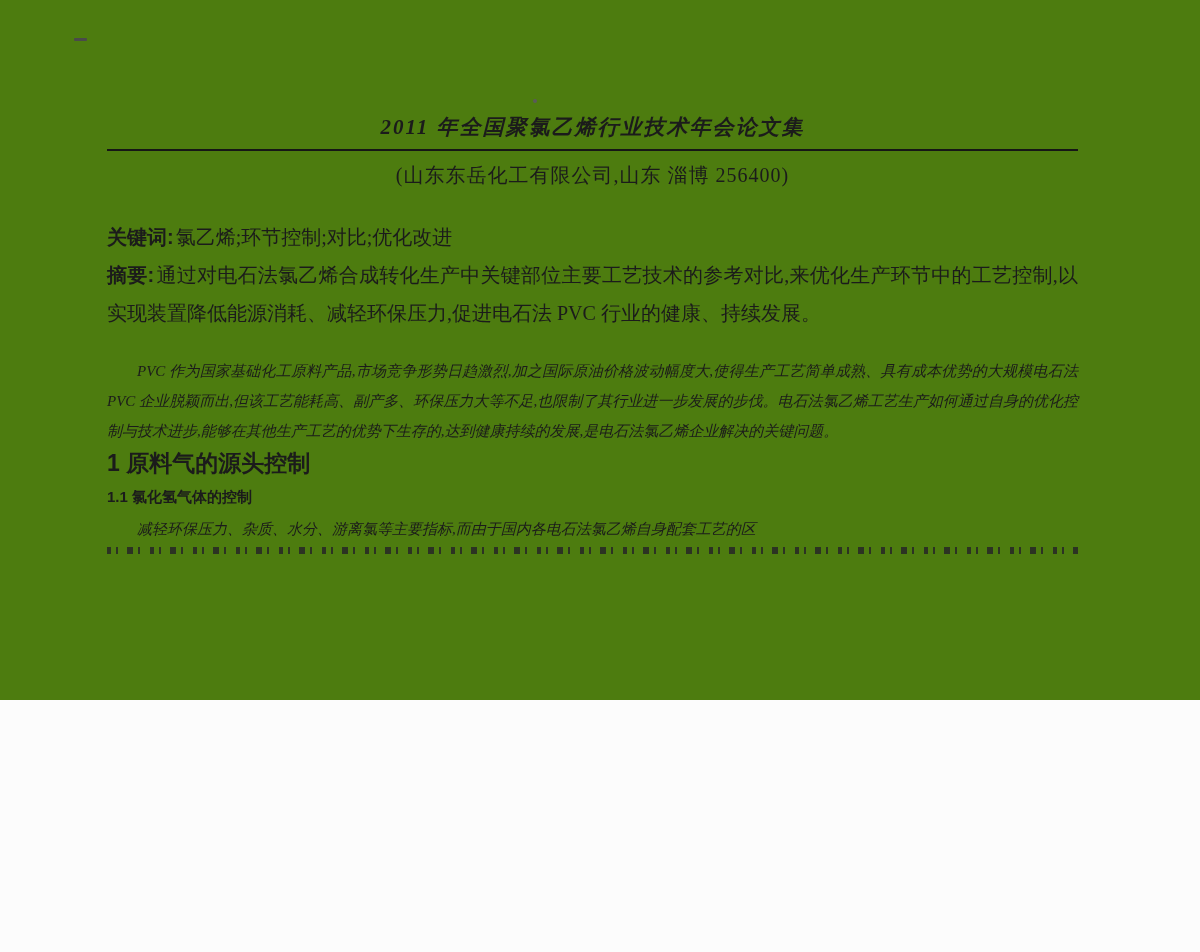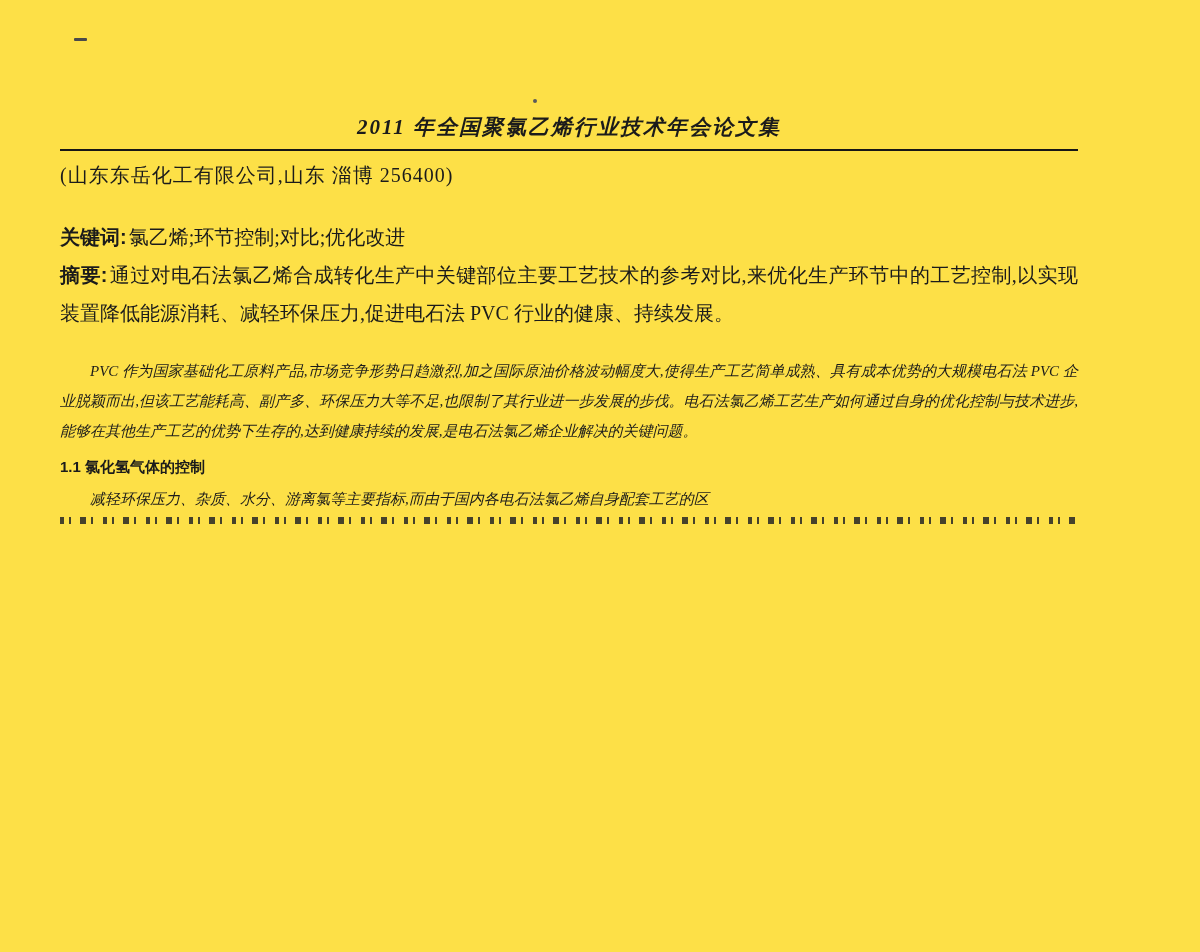--- a/index.html
+++ b/index.html
@@ -1,25 +1,25 @@
 <!DOCTYPE html>
 <html><head>
 <meta charset="utf-8">
 <style>
   * { margin: 0; padding: 0; box-sizing: border-box; }
   html, body { background: #fcfcfc; }
   .page {
     position: relative;
     width: 1200px;
-    height: 952px;
-    background: #fde047;
+    height: 700px;
+    background: #4d7c0f;
     color: #1b1b1b;
     overflow: hidden;
     font-family: "Liberation Serif", serif;
-    padding: 0 122px 0 60px;
+    padding: 0 122px 0 107px;
   }
   .artifact-dash {
     position: absolute;
     left: 74px; top: 38px;
     width: 13px; height: 3px;
     background: #4a4a4a;
     border-radius: 1px;
   }
   .artifact-dot {
     position: absolute;
@@ -54,21 +54,21 @@
   }
   .authors {
     margin-top: 50px;
     text-align: center;
     font-size: 19px;
     line-height: 24px;
     letter-spacing: 4px;
   }
   .affiliation {
     margin-top: 11px;
-    text-align: left;
+    text-align: center;
     font-size: 20px;
     line-height: 26px;
     letter-spacing: 1px;
   }
   .abstract {
     margin-top: 30px;
     font-size: 20px;
     line-height: 38px;
     text-align: justify;
   }
@@ -129,20 +129,21 @@
   <div class="affiliation">(山东东岳化工有限公司,山东 淄博 256400)</div>
 
   <div class="abstract">
     <p><span class="lbl">关键词:</span><span>氯乙烯;环节控制;对比;优化改进</span></p>
     <p><span class="lbl">摘要:</span><span>通过对电石法氯乙烯合成转化生产中关键部位主要工艺技术的参考对比,来优化生产环节中的工艺控制,以实现装置降低能源消耗、减轻环保压力,促进电石法 PVC 行业的健康、持续发展。</span></p>
   </div>
 
   <p class="body-p body-start">PVC 作为国家基础化工原料产品,市场竞争形势日趋激烈,加之国际原油价格波动幅度大,使得生产工艺简单成熟、具有成本优势的大规模电石法 PVC 企业脱颖而出,但该工艺能耗高、副产多、环保压力大等不足,也限制了其行业进一步发展的步伐。电石法氯乙烯工艺生产如何通过自身的优化控制与技术进步,能够在其他生产工艺的优势下生存的,达到健康持续的发展,是电石法氯乙烯企业解决的关键问题。</p>
 
 
+  <h2 class="sec1">1  原料气的源头控制</h2>
 
   <h3 class="sec11">1.1  氯化氢气体的控制</h3>
 
   <p class="body-p last-p">减轻环保压力、杂质、水分、游离氯等主要指标,而由于国内各电石法氯乙烯自身配套工艺的区</p>
 
   <div class="partial-row"></div>
 
 </div>
 
 </body></html>

